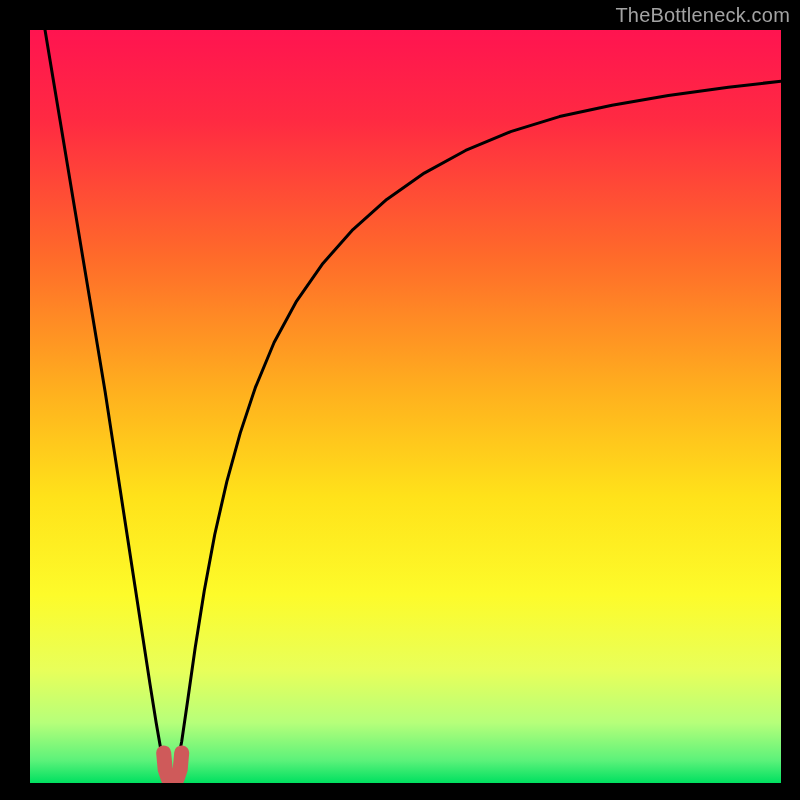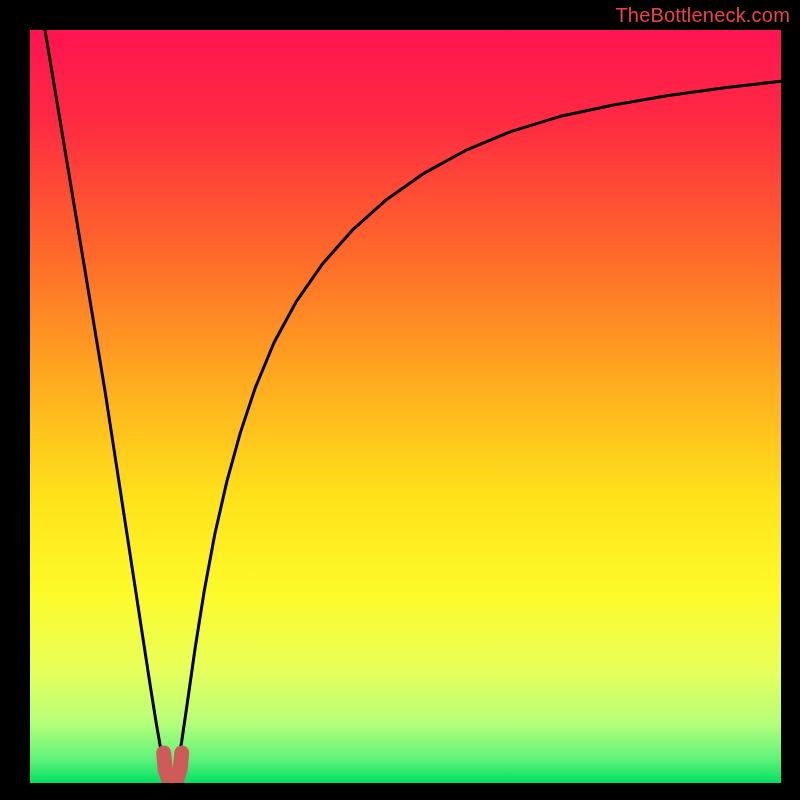--- a/index.html
+++ b/index.html
@@ -20,21 +20,21 @@
     background: #000;
   }
   .plot {
     position: absolute;
     background: #00e060;
   }
   .watermark {
     position: absolute;
     top: 4px;
     right: 10px;
-    color: #ef4444;
+    color: #a3a3a3;
     font-size: 20px;
     letter-spacing: 0.2px;
   }
   svg {
     position: absolute;
     left: 0;
     top: 0;
   }
 </style>
 </head>

